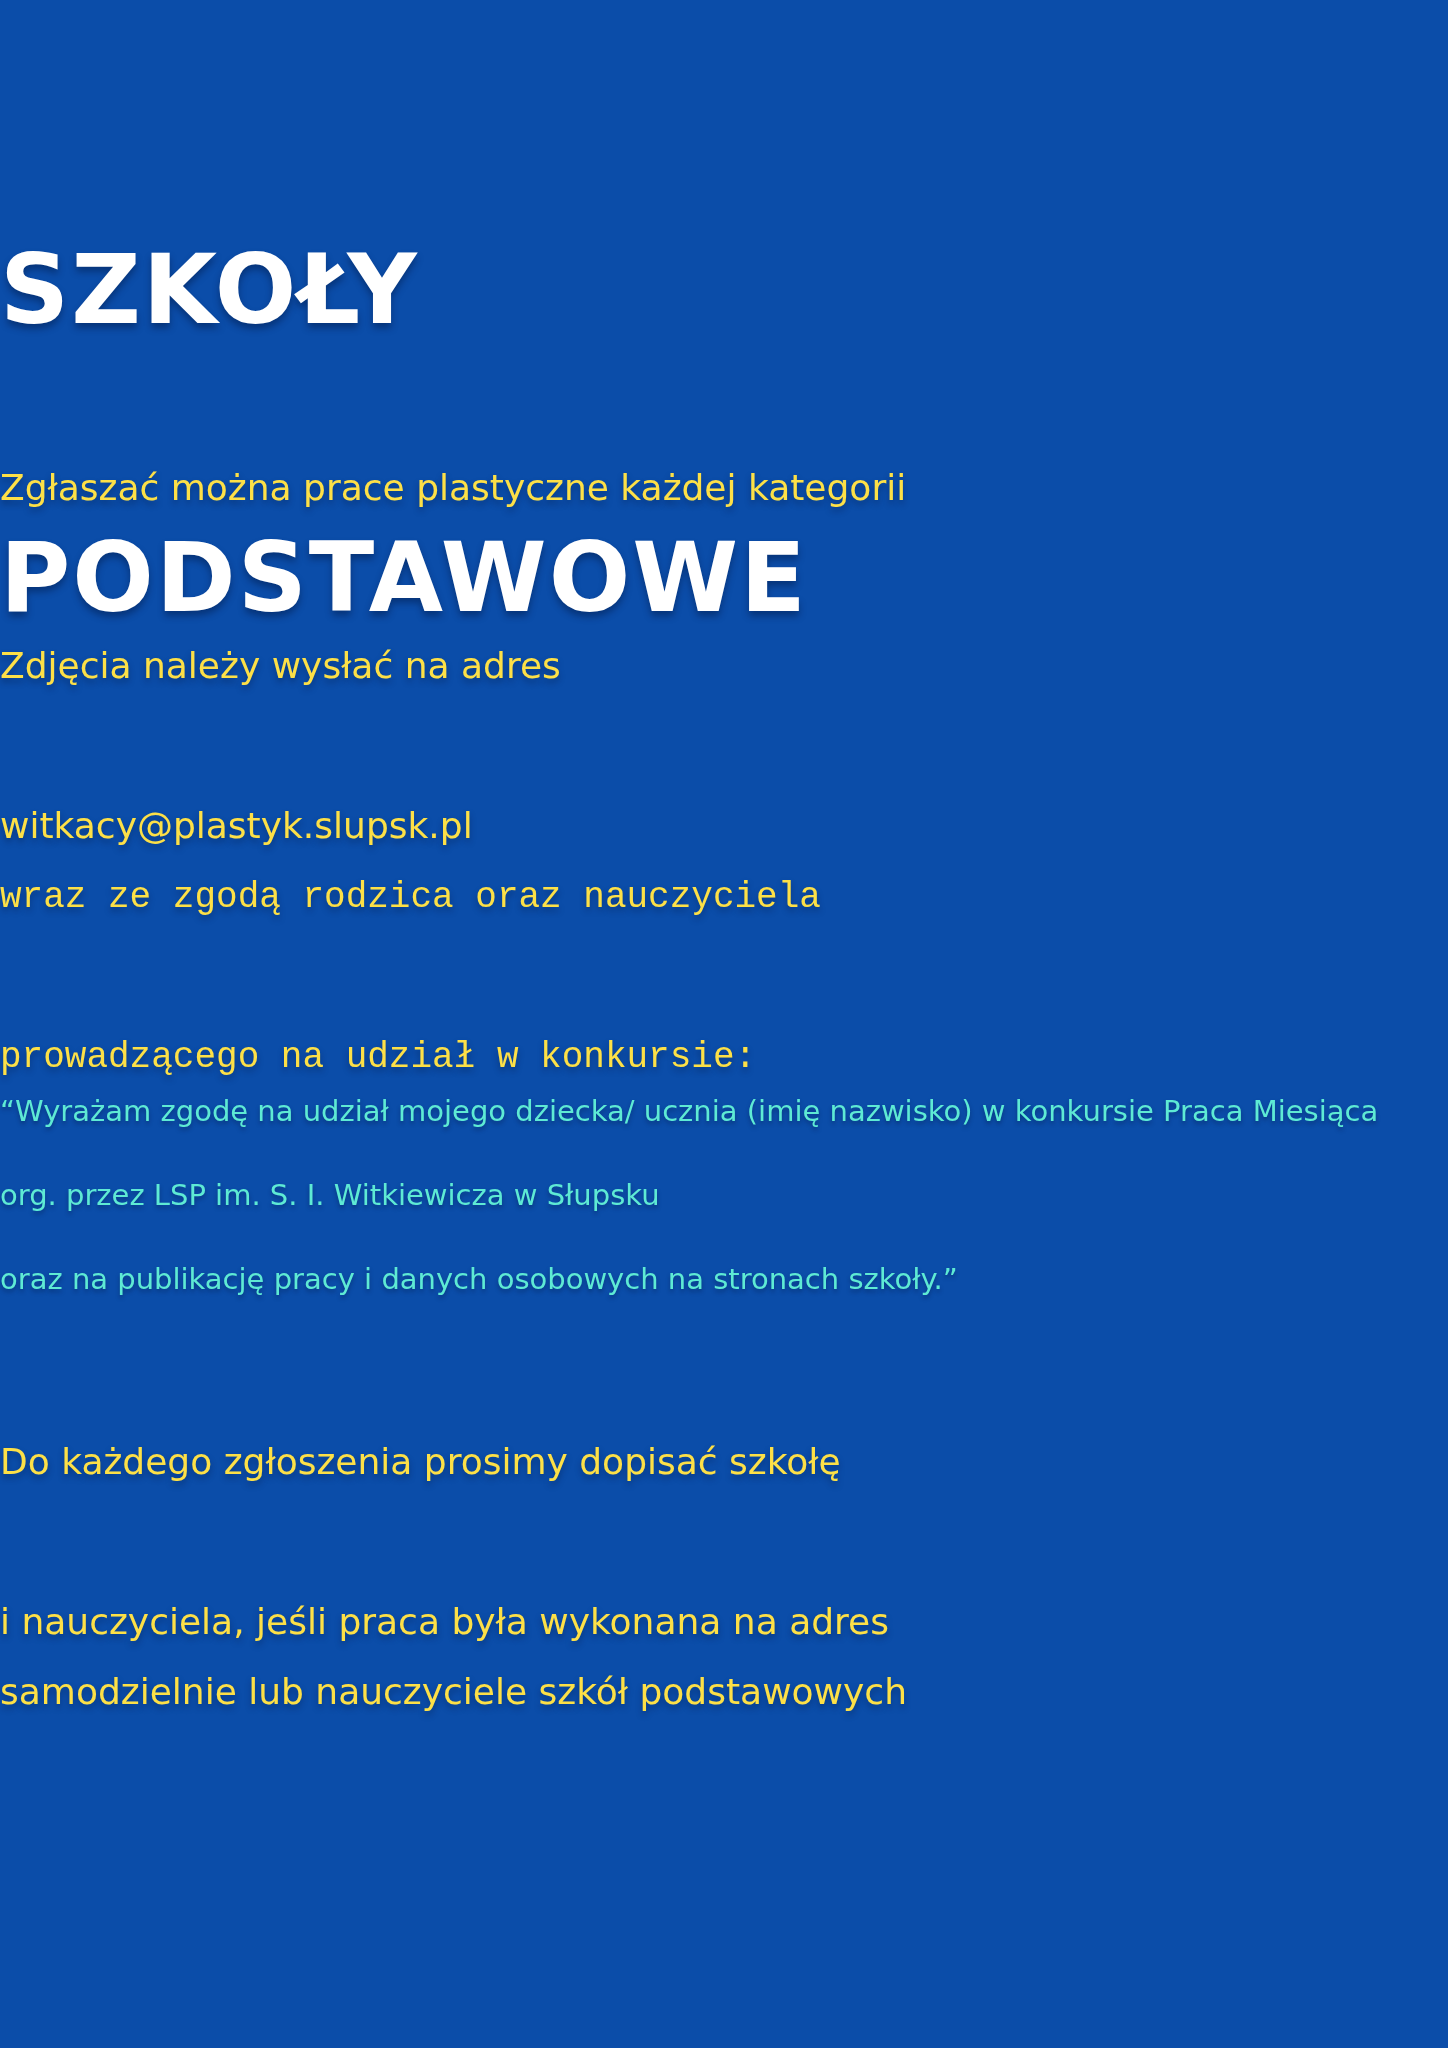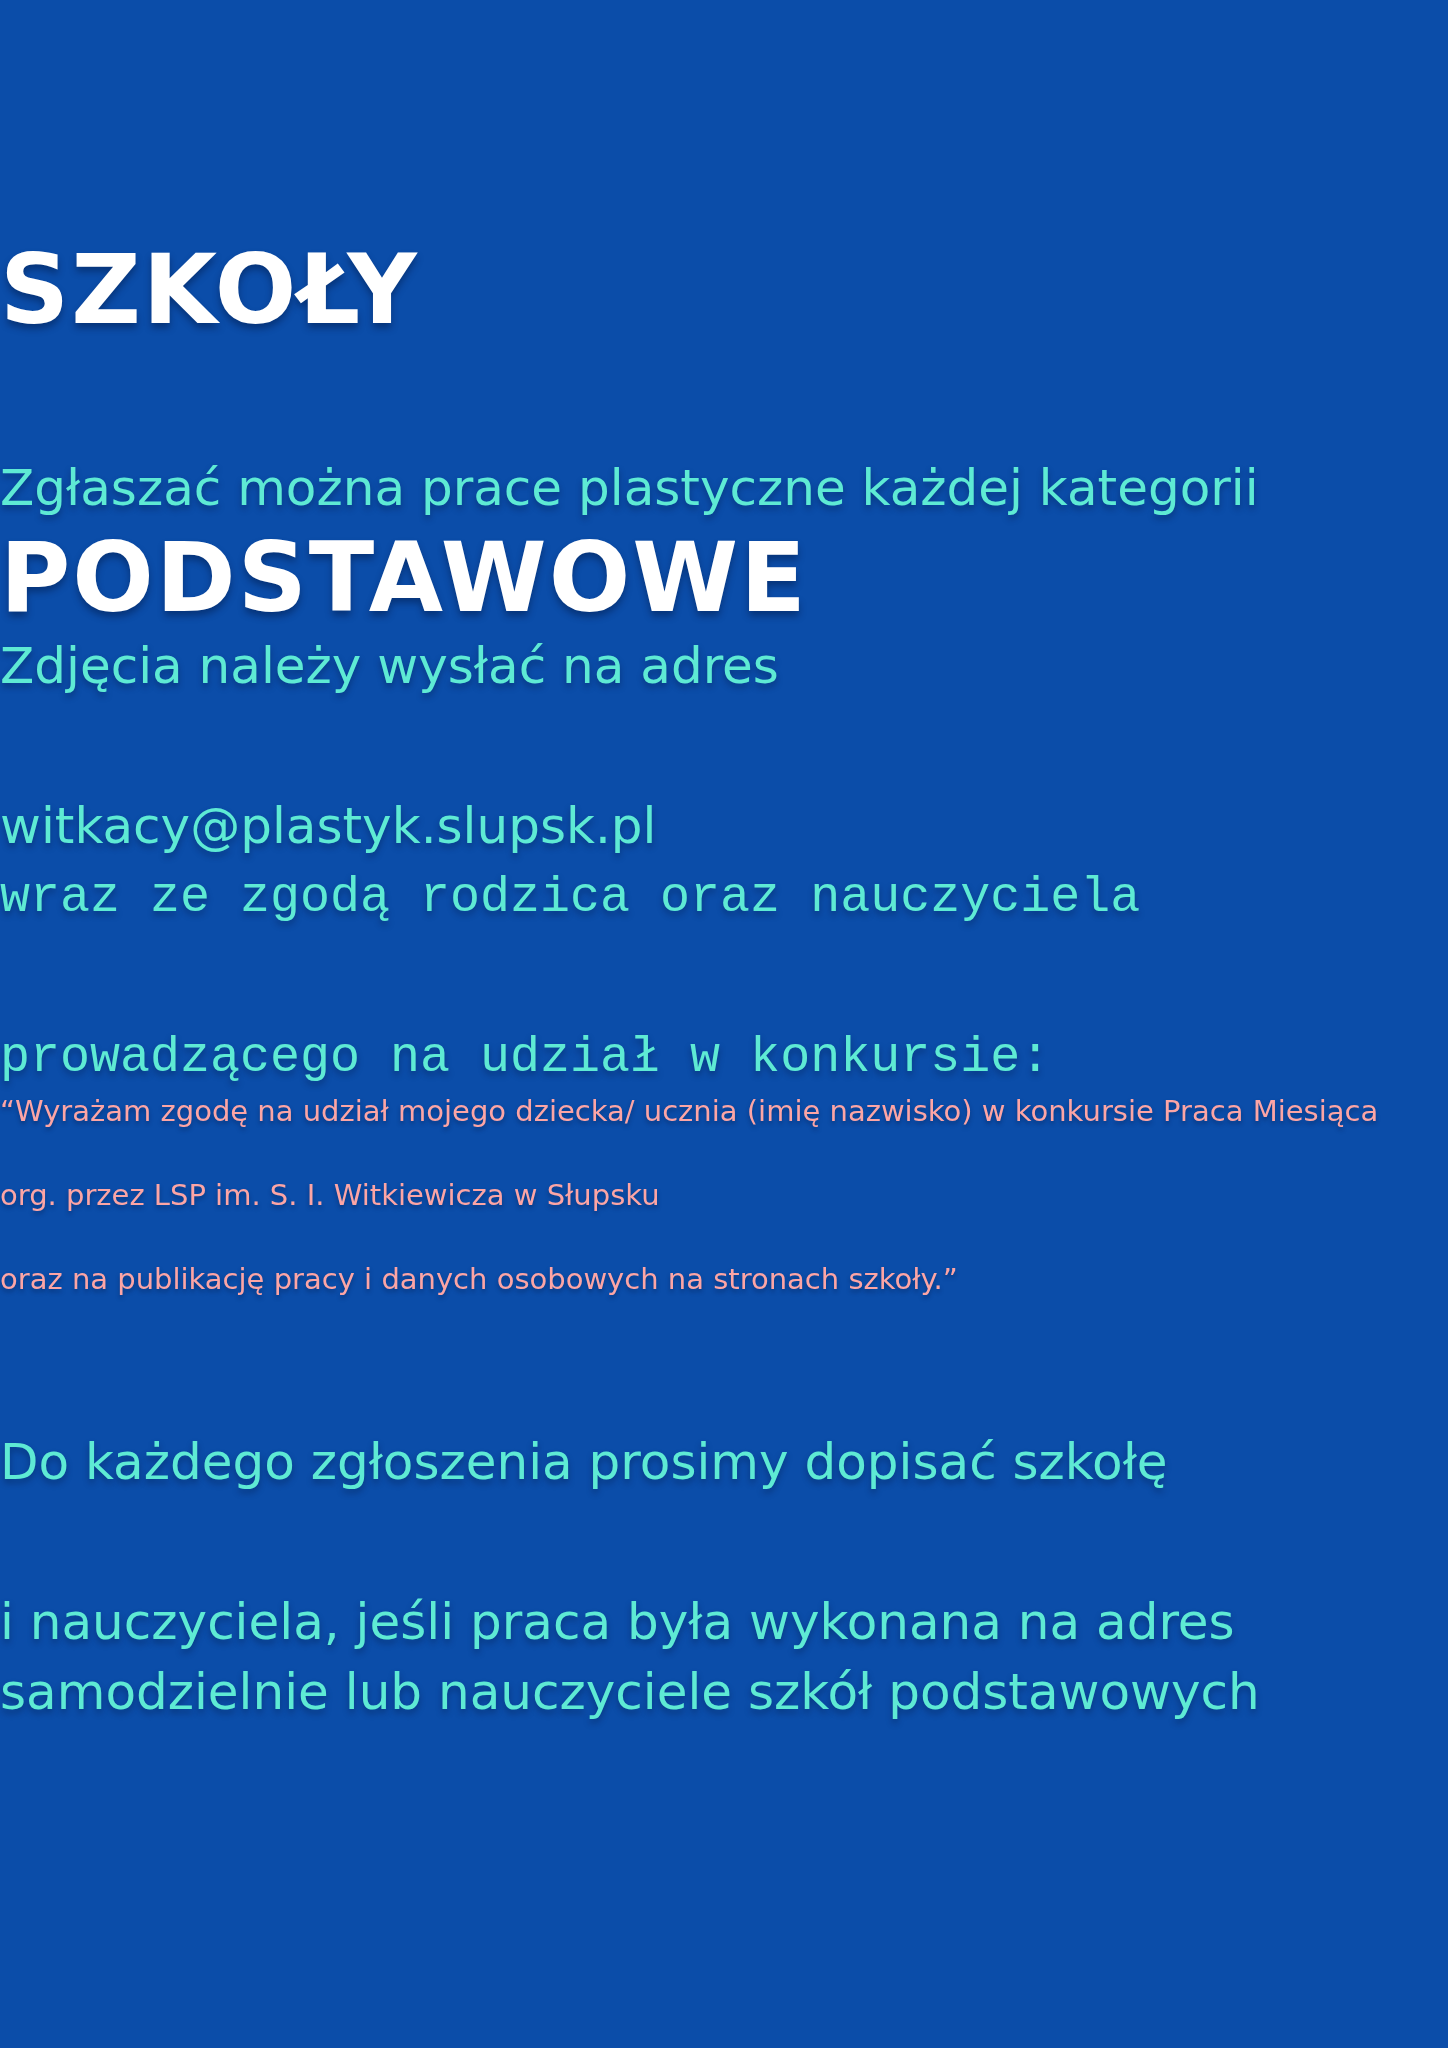--- a/index.html
+++ b/index.html
@@ -29,36 +29,36 @@
   .line { display: block; }
   .title {
     top: 10px;
     font-size: 96px;
     line-height: 144px;
     font-weight: bold;
     letter-spacing: 2px;
     text-shadow: 0 5px 7px rgba(0, 22, 64, 0.45);
   }
   .body-text {
-    font-size: 50px;
+    font-size: 36px;
     line-height: 80px;
     font-weight: normal;
     text-shadow: 0 4px 6px rgba(0, 22, 64, 0.40);
-    color: #5eead4;
+    color: #fde047;
   }
   .intro            { top: 368px; }
   .email-instruction{ top: 546px; }
   .consent-instruction { top: 778px; font-family: Liberation Mono, monospace; }
   .quote-text {
     top: 1048px;
     font-size: 29px;
     line-height: 42px;
     font-weight: normal;
     text-shadow: 0 3px 4px rgba(0, 22, 64, 0.40);
-    color: #fca5a5;
+    color: #5eead4;
   }
   .submission-note  { top: 1342px; }
   .eligibility-note { top: 1572px; }
 </style>
 </head>
 <body style="background: rgb(11, 77, 169);">
 
 <div class="poster" style="background: rgb(11, 77, 169); color: rgb(255, 255, 255);">
 
   <h1 class="block title">

